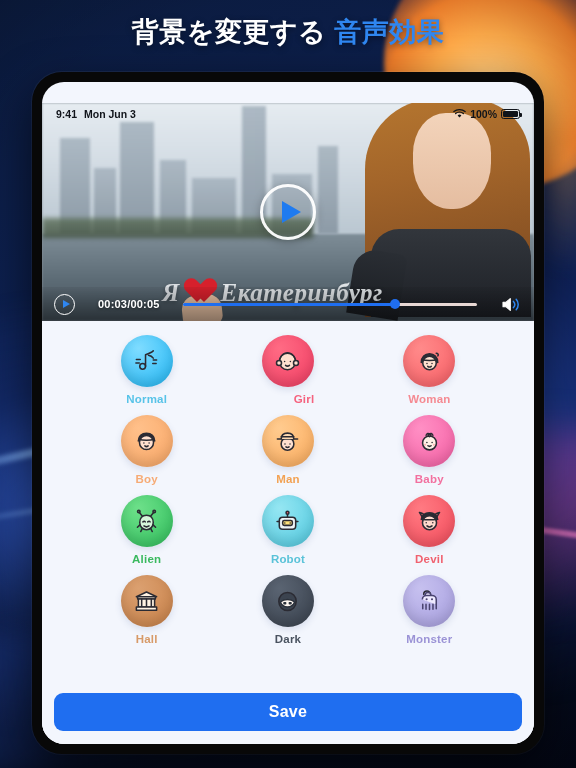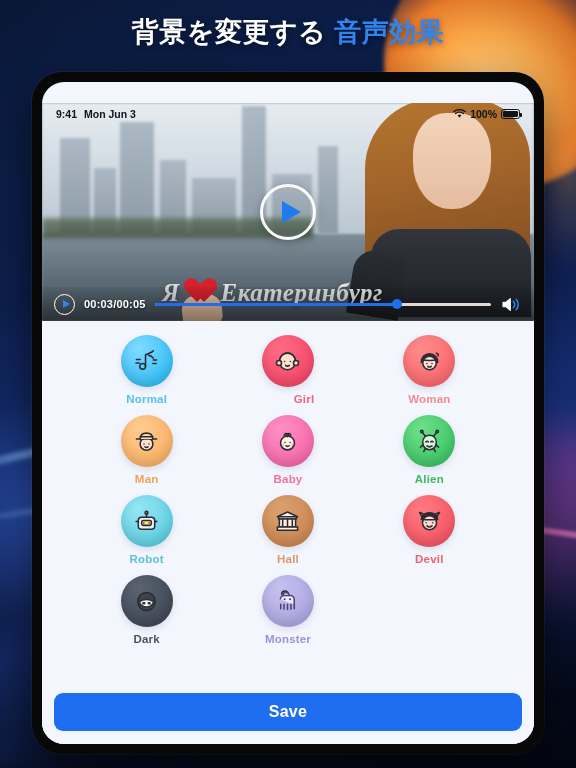--- a/index.html
+++ b/index.html
@@ -220,21 +220,21 @@
     width:0; height:0;
     border-left:19px solid #1f7bf0;
     border-top:11.5px solid transparent;
     border-bottom:11.5px solid transparent;
     margin-left:6px;
   }
 
   
   #controls {
     position:absolute; left:0; right:0; bottom:0; height:34px;
-    display:flex; align-items:center; gap:9px;
+    display:flex; align-items:center; gap:23px;
     padding:0 12px;
     background:linear-gradient(180deg, rgba(0,0,0,.06), rgba(0,0,0,.42));
     z-index:6;
   }
   #mini-play {
     width:21px; height:21px; border-radius:50%;
     border:1.7px solid #fff;
     display:flex; align-items:center; justify-content:center;
     flex:0 0 auto; cursor:pointer;
   }
@@ -440,20 +440,32 @@
         <circle cx="14" cy="15.5" r="7" fill="#ffe0cf" stroke="#2b2b33" stroke-width="1.6" stroke-linecap="round" stroke-linejoin="round"></circle>
         <path d="M7.2 12.5c2.5.6 11.1.6 13.6 0" stroke="#2b2b33" stroke-width="1.6" fill="none" stroke-linecap="round" stroke-linejoin="round"></path>
         <path d="M11.4 16h.01M16.6 16h.01" stroke="#2b2b33" stroke-width="1.6" fill="none" stroke-linecap="round" stroke-linejoin="round"></path>
         <path d="M12.2 19c1.1.9 2.5.9 3.6 0" stroke="#2b2b33" stroke-width="1.6" fill="none" stroke-linecap="round" stroke-linejoin="round"></path>
         <path d="M21 5.5c1.8 0 2.6 1.4 1.7 2.6" stroke="#2b2b33" stroke-width="1.6" fill="none" stroke-linecap="round" stroke-linejoin="round"></path>
               </svg>
             </div>
             <div class="cell-label" style="color: rgb(245, 138, 146);">Woman</div>
           </div>
           <div class="cell">
+            <div class="bubble" style="background: radial-gradient(circle at 34% 26%, rgb(255, 192, 138), rgb(249, 167, 102));">
+              <svg width="27" height="27" viewBox="0 0 28 28">
+        <path d="M5.5 13.5c0-5 3.6-8 8.5-8s8.5 3 8.5 8" fill="#2b2b33" stroke="#2b2b33" stroke-width="1.6" stroke-linecap="round" stroke-linejoin="round"></path>
+        <circle cx="14" cy="15" r="7.3" fill="#ffe0cf" stroke="#2b2b33" stroke-width="1.6" stroke-linecap="round" stroke-linejoin="round"></circle>
+        <path d="M6.8 12c2.6.8 11.8.8 14.4 0" stroke="#2b2b33" stroke-width="1.6" fill="none" stroke-linecap="round" stroke-linejoin="round"></path>
+        <path d="M11.3 15.5h.01M16.7 15.5h.01" stroke="#2b2b33" stroke-width="1.6" fill="none" stroke-linecap="round" stroke-linejoin="round"></path>
+        <path d="M12.3 18.6c1 .8 2.4.8 3.4 0" stroke="#2b2b33" stroke-width="1.6" fill="none" stroke-linecap="round" stroke-linejoin="round"></path>
+              </svg>
+            </div>
+            <div class="cell-label" style="color: rgb(246, 171, 118);">Boy</div>
+          </div>
+          <div class="cell">
             <div class="bubble" style="background: radial-gradient(circle at 34% 26%, rgb(255, 203, 143), rgb(251, 171, 92));">
               <svg width="27" height="27" viewBox="0 0 28 28">
         <circle cx="14" cy="16.5" r="6.6" fill="#ffe0cf" stroke="#2b2b33" stroke-width="1.6" stroke-linecap="round" stroke-linejoin="round"></circle>
         <path d="M3.5 11.5h21" stroke="#2b2b33" stroke-width="1.6" fill="none" stroke-linecap="round" stroke-linejoin="round"></path>
         <path d="M7.5 11.5c0-4 2.6-6.2 6.5-6.2s6.5 2.2 6.5 6.2" fill="#ffd9b0" stroke="#2b2b33" stroke-width="1.6" stroke-linecap="round" stroke-linejoin="round"></path>
         <path d="M7.5 9h13" stroke="#2b2b33" stroke-width="1.6" fill="none" stroke-linecap="round" stroke-linejoin="round"></path>
         <path d="M11.4 16.5h.01M16.6 16.5h.01" stroke="#2b2b33" stroke-width="1.6" fill="none" stroke-linecap="round" stroke-linejoin="round"></path>
         <path d="M12.4 19.6c1 .7 2.2.7 3.2 0" stroke="#2b2b33" stroke-width="1.6" fill="none" stroke-linecap="round" stroke-linejoin="round"></path>
               </svg>
             </div>
@@ -494,45 +506,45 @@
         <rect x="9" y="13" width="10" height="5" rx="1.6" fill="#ffe27a" stroke="#2b2b33" stroke-width="1.6" stroke-linecap="round" stroke-linejoin="round"></rect>
         <path d="M11.2 15.5h.01M16.8 15.5h.01" stroke="#2b2b33" stroke-width="1.6" fill="none" stroke-linecap="round" stroke-linejoin="round"></path>
         <path d="M14 9.5V6.2" stroke="#2b2b33" stroke-width="1.6" fill="none" stroke-linecap="round" stroke-linejoin="round"></path>
                 <circle cx="14" cy="4.9" r="1.5" fill="#ef5b6b" stroke="#2b2b33" stroke-width="1.6" stroke-linecap="round" stroke-linejoin="round"></circle>
         <path d="M5.5 14H3.2M24.8 14h-2.3" stroke="#2b2b33" stroke-width="1.6" fill="none" stroke-linecap="round" stroke-linejoin="round"></path>
               </svg>
             </div>
             <div class="cell-label" style="color: rgb(89, 194, 216);">Robot</div>
           </div>
           <div class="cell">
-            <div class="bubble" style="background: radial-gradient(circle at 34% 26%, rgb(219, 160, 112), rgb(201, 129, 72));">
-              <svg width="27" height="27" viewBox="0 0 28 28">
-        <path d="M3.5 9 14 4.2 24.5 9Z" fill="#fff3e3" stroke="#2b2b33" stroke-width="1.6" stroke-linecap="round" stroke-linejoin="round"></path>
-        <rect x="4.8" y="9" width="18.4" height="2.4" fill="#fff3e3" stroke="#2b2b33" stroke-width="1.6" stroke-linecap="round" stroke-linejoin="round"></rect>
-        <rect x="5.6" y="11.4" width="16.8" height="8.4" fill="#fff3e3" stroke="#2b2b33" stroke-width="1.6" stroke-linecap="round" stroke-linejoin="round"></rect>
-        <path d="M9 11.6v8M14 11.6v8M19 11.6v8" stroke="#2b2b33" stroke-width="1.6" fill="none" stroke-linecap="round" stroke-linejoin="round"></path>
-        <rect x="3.5" y="19.8" width="21" height="3.2" fill="#fff3e3" stroke="#2b2b33" stroke-width="1.6" stroke-linecap="round" stroke-linejoin="round"></rect>
-              </svg>
-            </div>
-            <div class="cell-label" style="color: rgb(215, 154, 104);">Hall</div>
-          </div>
-          <div class="cell">
             <div class="bubble" style="background: radial-gradient(circle at 34% 26%, rgb(255, 122, 130), rgb(244, 76, 92));">
               <svg width="27" height="27" viewBox="0 0 28 28">
         <path d="M5.5 12c0-4.3 3.7-7 8.5-7s8.5 2.7 8.5 7" fill="#2b2b33" stroke="#2b2b33" stroke-width="1.6" stroke-linecap="round" stroke-linejoin="round"></path>
         <circle cx="14" cy="15.2" r="7.3" fill="#ffd9cc" stroke="#2b2b33" stroke-width="1.6" stroke-linecap="round" stroke-linejoin="round"></circle>
         <path d="M6.6 11.6c2.7.9 11.9.9 14.6 0" stroke="#2b2b33" stroke-width="1.6" fill="none" stroke-linecap="round" stroke-linejoin="round"></path>
         <path d="M6.4 9.2 3.6 4.6c3 .3 4.5 1.6 5.2 3.4M21.6 9.2l2.8-4.6c-3 .3-4.5 1.6-5.2 3.4" stroke="#2b2b33" stroke-width="1.6" fill="none" stroke-linecap="round" stroke-linejoin="round"></path>
         <path d="M10.6 15.2h.01M17.4 15.2h.01" stroke="#2b2b33" stroke-width="1.6" fill="none" stroke-linecap="round" stroke-linejoin="round"></path>
         <path d="M11.4 18.6c1.6 1.3 3.6 1.3 5.2 0" stroke="#2b2b33" stroke-width="1.6" fill="none" stroke-linecap="round" stroke-linejoin="round"></path>
               </svg>
             </div>
             <div class="cell-label" style="color: rgb(240, 97, 111);">Devil</div>
           </div>
           <div class="cell">
+            <div class="bubble" style="background: radial-gradient(circle at 34% 26%, rgb(219, 160, 112), rgb(201, 129, 72));">
+              <svg width="27" height="27" viewBox="0 0 28 28">
+        <path d="M3.5 9 14 4.2 24.5 9Z" fill="#fff3e3" stroke="#2b2b33" stroke-width="1.6" stroke-linecap="round" stroke-linejoin="round"></path>
+        <rect x="4.8" y="9" width="18.4" height="2.4" fill="#fff3e3" stroke="#2b2b33" stroke-width="1.6" stroke-linecap="round" stroke-linejoin="round"></rect>
+        <rect x="5.6" y="11.4" width="16.8" height="8.4" fill="#fff3e3" stroke="#2b2b33" stroke-width="1.6" stroke-linecap="round" stroke-linejoin="round"></rect>
+        <path d="M9 11.6v8M14 11.6v8M19 11.6v8" stroke="#2b2b33" stroke-width="1.6" fill="none" stroke-linecap="round" stroke-linejoin="round"></path>
+        <rect x="3.5" y="19.8" width="21" height="3.2" fill="#fff3e3" stroke="#2b2b33" stroke-width="1.6" stroke-linecap="round" stroke-linejoin="round"></rect>
+              </svg>
+            </div>
+            <div class="cell-label" style="color: rgb(215, 154, 104);">Hall</div>
+          </div>
+          <div class="cell">
             <div class="bubble" style="background: radial-gradient(circle at 34% 26%, rgb(90, 100, 114), rgb(57, 65, 77));">
               <svg width="27" height="27" viewBox="0 0 28 28">
         <path d="M14 4.6c5.2 0 9 3.8 9 9.2 0 5.6-4 9.6-9 9.6s-9-4-9-9.6c0-5.4 3.8-9.2 9-9.2Z" fill="#3b434f" stroke="#2b2b33" stroke-width="1.6" stroke-linecap="round" stroke-linejoin="round"></path>
         <path d="M6.6 14.6c2-1.8 4.6-2.7 7.4-2.7s5.4.9 7.4 2.7c-1.2 3.2-4 5.1-7.4 5.1s-6.2-1.9-7.4-5.1Z" fill="#fdf6ef" stroke="#2b313b" stroke-width="1.5"></path>
         <rect x="9.6" y="14.6" width="3.2" height="2.4" rx=".7" fill="#2b313b"></rect>
         <rect x="15.2" y="14.6" width="3.2" height="2.4" rx=".7" fill="#2b313b"></rect>
               </svg>
             </div>
             <div class="cell-label" style="color: rgb(74, 83, 96);">Dark</div>
           </div>

